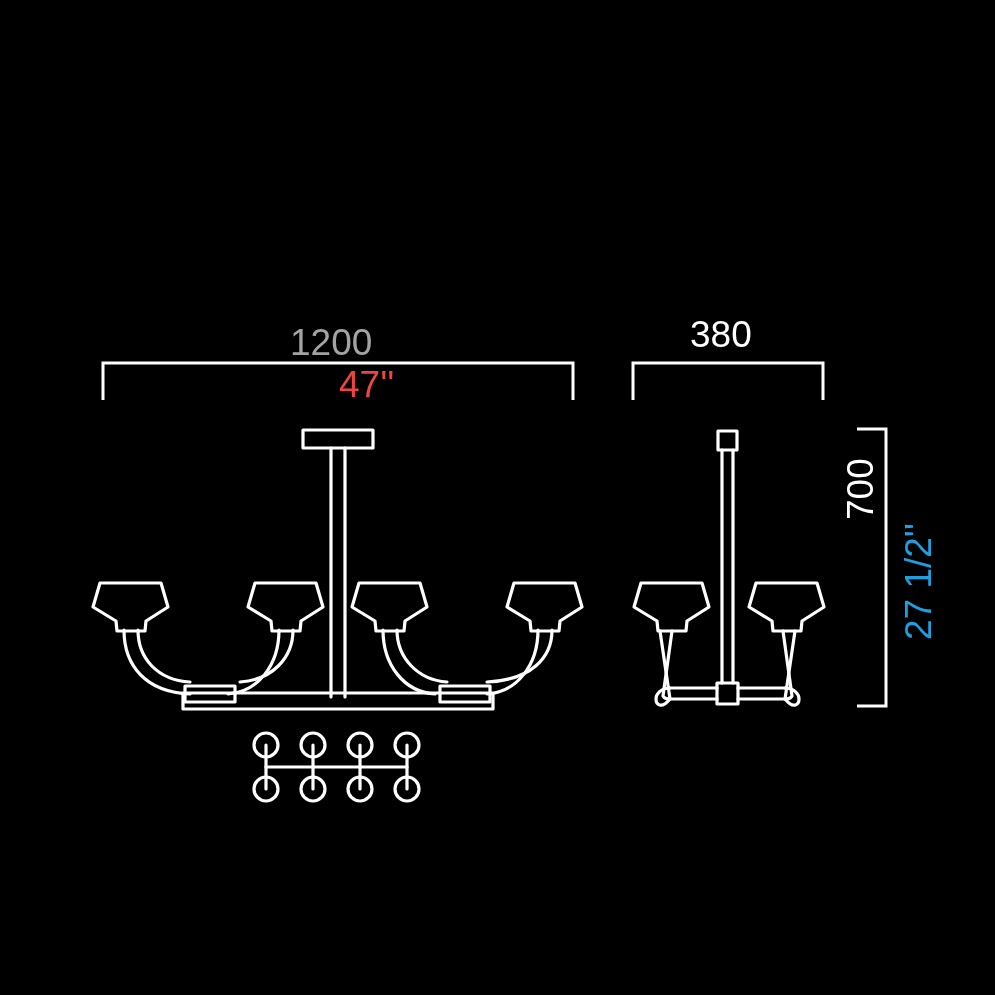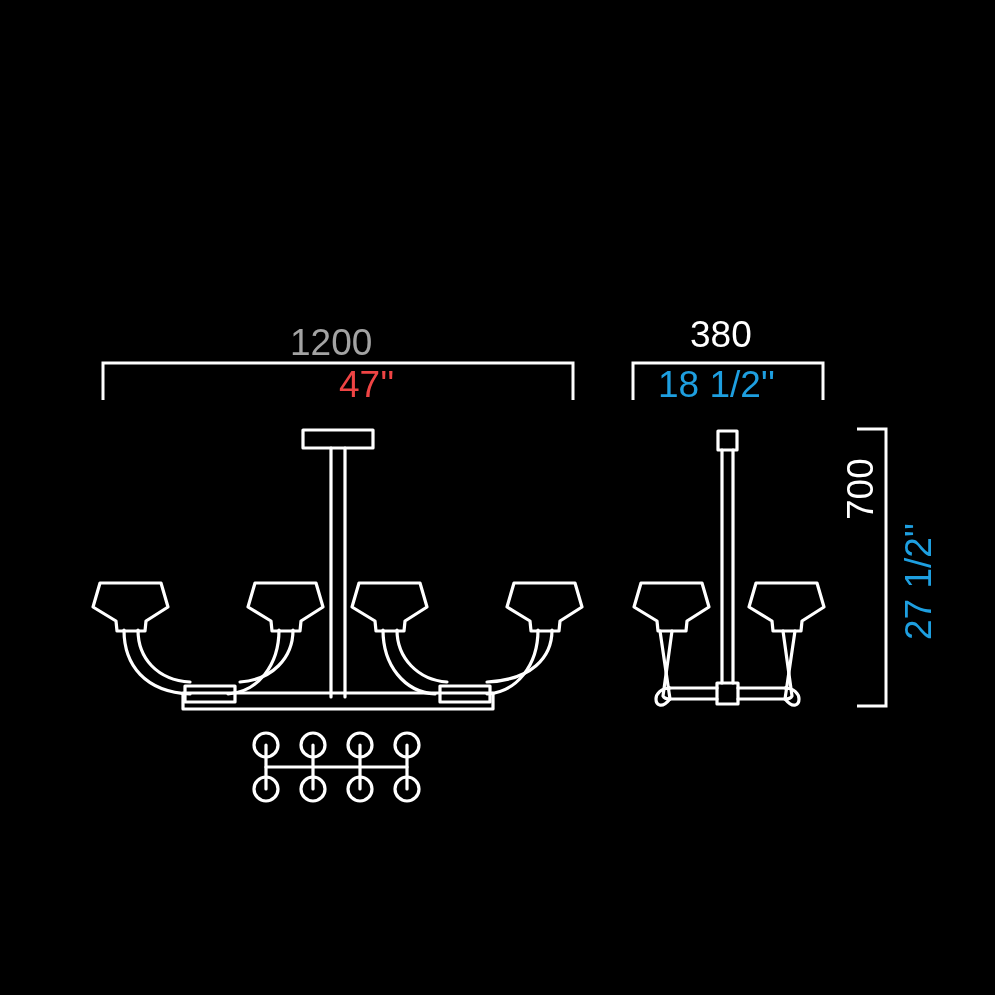--- a/index.html
+++ b/index.html
@@ -185,19 +185,18 @@
 
   </svg>
 
 
   <div class="txt" id="dim-front-mm">1200</div>
 
   <div class="txt" id="dim-front-in">47''</div>
 
   <div class="txt" id="dim-side-mm">380</div>
 
-  <div class="txt" id="dim-side-in">18 1/2''</div>
 
   <div class="txt" id="dim-height-mm">700</div>
 
   <div class="txt" id="dim-height-in">27 1/2''</div>
 
 </div>
 
 </body></html>

